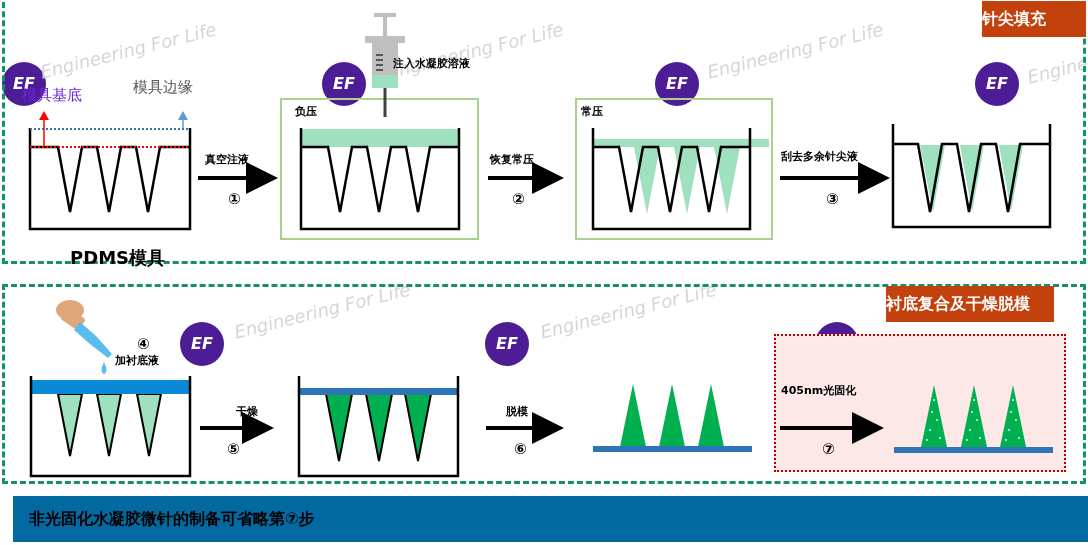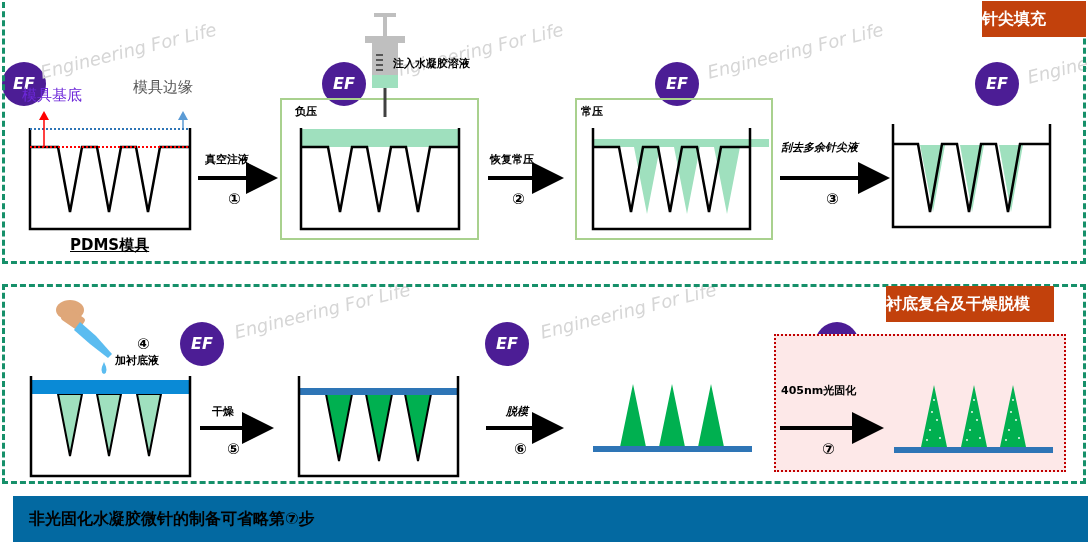--- a/index.html
+++ b/index.html
@@ -145,36 +145,36 @@
         <circle cx="1009" cy="430" r="0.9"></circle>
         <circle cx="1019" cy="438" r="0.9"></circle>
         <circle cx="1006" cy="440" r="0.9"></circle>
     </g>
     <rect x="894" y="447" width="159" height="6" fill="#2e75b6"></rect>
   </g>
 </svg>
 
 <div class="lbl" style="left:22px;top:86px;font-weight:normal;font-size:15px;color:#6d28d9;">模具基底</div>
 <div class="lbl" style="left:133px;top:78px;font-weight:normal;font-size:15px;color:#595959;">模具边缘</div>
-<div class="lbl" style="left:70px;top:236px;font-size:15px;text-decoration:underline;">PDMS模具</div>
+<div class="lbl" style="left:70px;top:246px;font-size:18px;">PDMS模具</div>
 <div class="lbl" style="left:393px;top:56px;">注入水凝胶溶液</div>
 <div class="lbl" style="left:295px;top:104px;">负压</div>
 <div class="lbl" style="left:581px;top:104px;">常压</div>
 
 <div class="lbl" style="left:205px;top:152px;">真空注液</div>
 <div class="num" style="left:228px;top:190px;">①</div>
 <div class="lbl" style="left:490px;top:152px;text-align:right;">恢复常压</div>
 <div class="num" style="left:512px;top:190px;">②</div>
-<div class="lbl" style="left:781px;top:140px;font-style:italic;">刮去多余针尖液</div>
+<div class="lbl" style="left:781px;top:149px;">刮去多余针尖液</div>
 <div class="num" style="left:826px;top:190px;">③</div>
 
 <div class="lbl" style="left:115px;top:316px;margin-top:37px;">加衬底液</div>
 <div class="num" style="left:137px;top:335px;">④</div>
-<div class="lbl" style="left:212px;top:404px;">干燥</div>
+<div class="lbl" style="left:236px;top:404px;">干燥</div>
 <div class="num" style="left:227px;top:440px;">⑤</div>
-<div class="lbl" style="left:506px;top:404px;font-style:italic;">脱模</div>
+<div class="lbl" style="left:506px;top:404px;">脱模</div>
 <div class="num" style="left:514px;top:440px;">⑥</div>
 <div class="lbl" style="left:781px;top:383px;">405nm光固化</div>
 <div class="num" style="left:822px;top:440px;">⑦</div>
 
 <div class="note">
   <span>非光固化水凝胶微针的制备可省略第⑦步</span>
 </div>
 
 </body></html>

